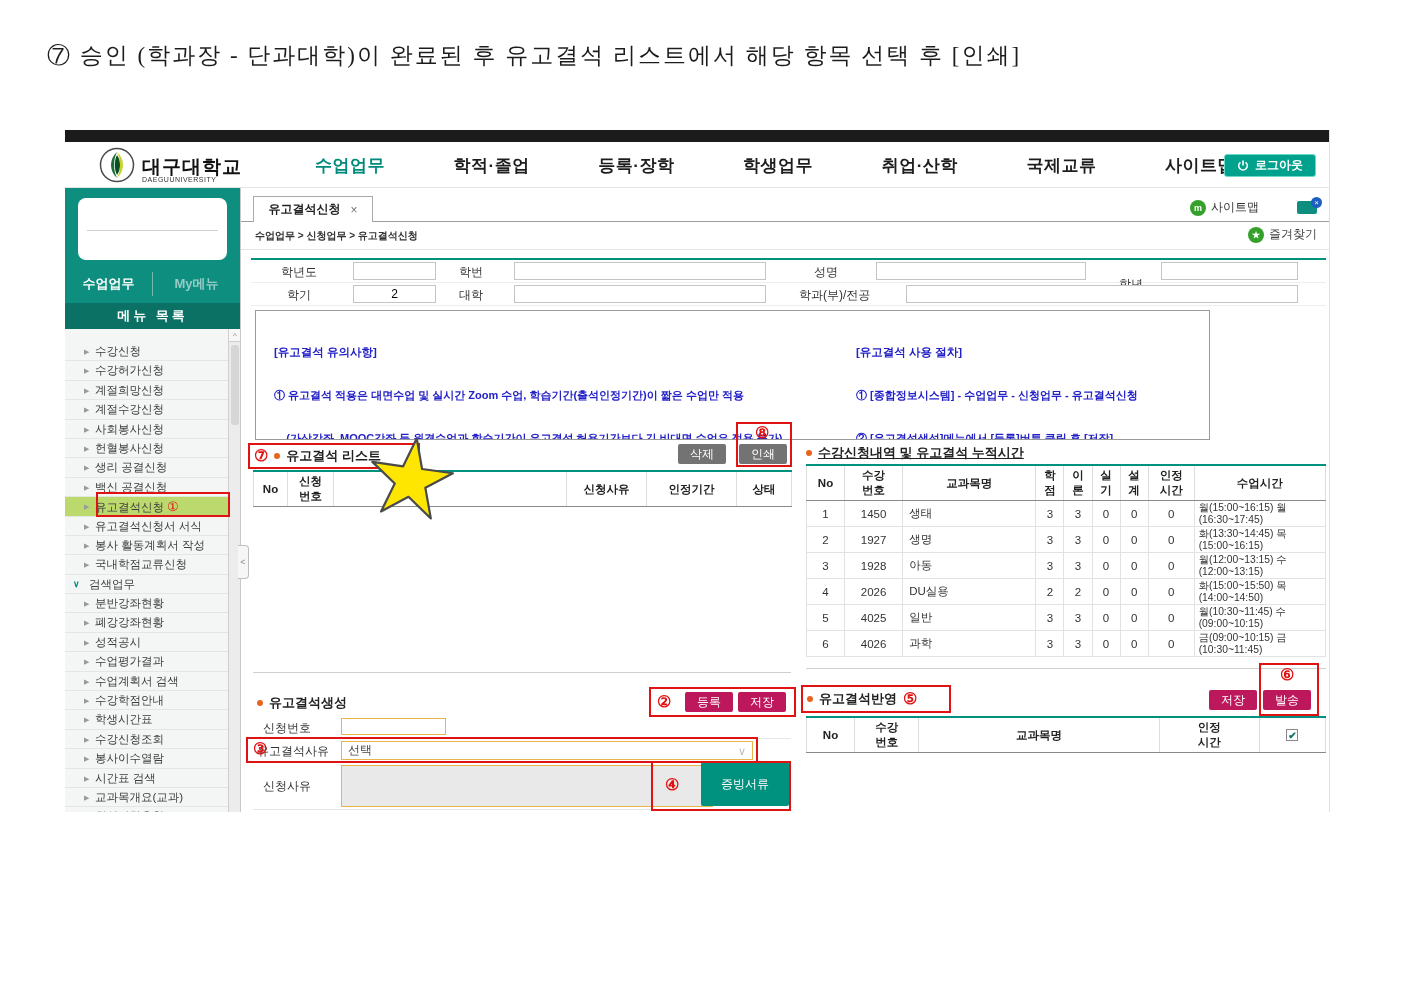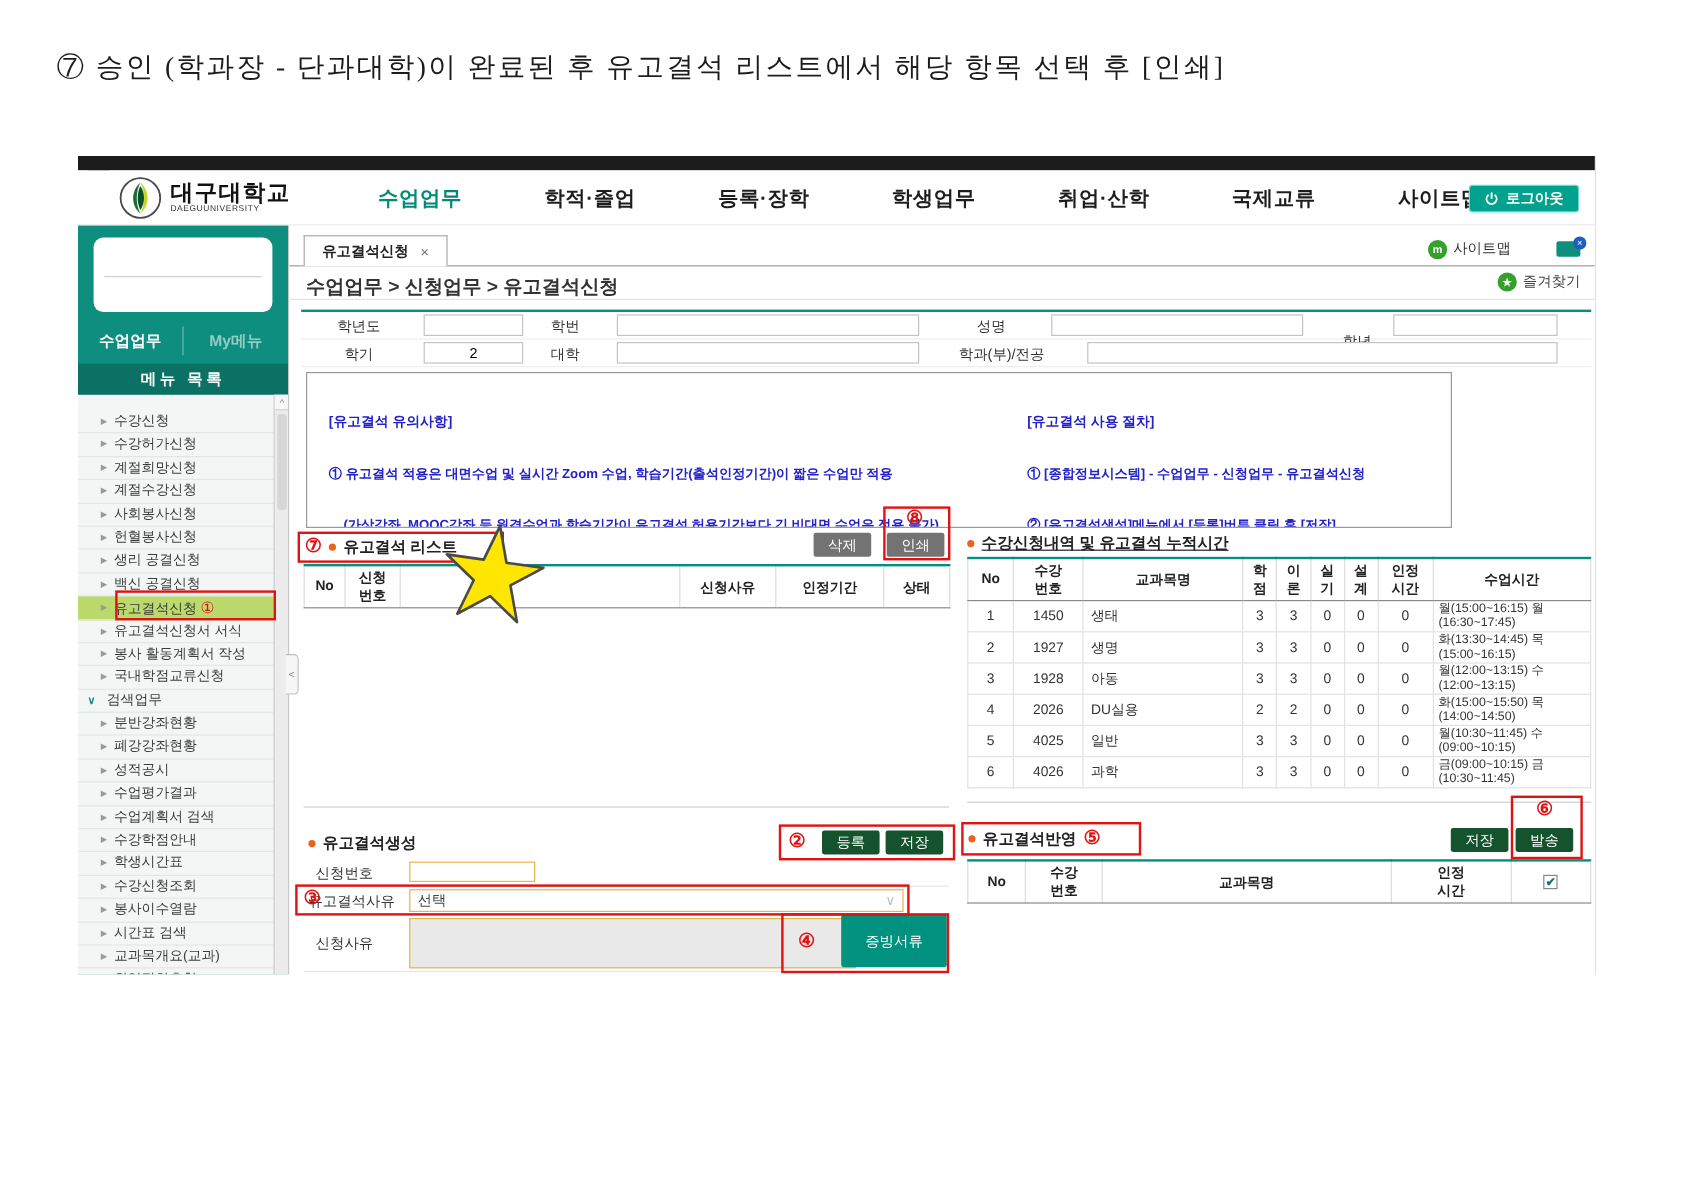--- a/index.html
+++ b/index.html
@@ -6,21 +6,21 @@
   html,body { width:1403px; height:992px; background:#fff; font-family:"Liberation Sans",sans-serif; position:relative; overflow:hidden; }
 
   .caption { position:absolute; left:47px; top:40px; font-family:"Liberation Serif",serif; font-size:23px; color:#1c1c1c; letter-spacing:2px; white-space:nowrap; }
 
   .window { position:absolute; left:65px; top:130px; width:1265px; height:682px; overflow:hidden; background:#fff; border-right:1px solid #e0e0e0; }
 
   .chrome-bar { position:absolute; left:0; top:0; width:1265px; height:12px; background:#1b1b1b; }
   .chrome-notch { position:absolute; left:8px; top:12px; width:18px; height:6px; background:#1b1b1b; border-radius:0 0 4px 4px; }
 
   .app-header { position:absolute; left:0; top:12px; width:1265px; height:46px; background:#fff; border-bottom:1px solid #e5e5e5; }
-  .logo { position:absolute; left:34px; top:5px; display:flex; align-items:center; gap:7px; }
+  .logo { position:absolute; left:34px; top:5px; display:flex; align-items:flex-end; gap:7px; }
   .logo-name { font-size:19px; font-weight:bold; color:#111; letter-spacing:1px; line-height:19px; }
   .logo-sub { font-size:7px; color:#333; letter-spacing:.5px; }
   .main-nav { position:absolute; left:250px; top:0; width:920px; height:46px; display:flex; align-items:center; justify-content:space-between; }
   .nav-item { font-size:17px; font-weight:bold; color:#1d1d1d; letter-spacing:.5px; cursor:pointer; }
   .nav-item.active { color:#008a7b; }
   .logout-btn { position:absolute; right:14px; top:12px; height:23px; padding:0 12px; background:#00a28e; border:1px solid #6adbc9; border-radius:3px; color:#fff; font-size:12px; font-weight:bold; display:flex; align-items:center; gap:6px; cursor:pointer; }
 
   .app-body { position:absolute; left:0; top:58px; width:1265px; height:624px; }
 
   
@@ -50,41 +50,41 @@
   .tabbar { position:absolute; left:0; top:8px; width:1090px; height:26px; border-bottom:1px solid #9e9e9e; }
   .tab { position:absolute; left:12px; top:0; width:120px; height:26px; background:#fff; border:1px solid #aaa; border-bottom:none; font-size:12px; font-weight:bold; color:#222; display:flex; align-items:center; justify-content:center; gap:10px; cursor:pointer; }
   .tab .x { color:#777; font-weight:normal; font-size:12px; cursor:pointer; }
   .tab-icons { position:absolute; right:14px; top:3px; display:flex; align-items:center; gap:38px; }
   .sitemap-link { display:flex; align-items:center; gap:5px; font-size:12px; color:#333; cursor:pointer; }
   .green-dot { width:16px; height:16px; border-radius:50%; background:#35a02c; color:#fff; font-size:9px; font-weight:bold; text-align:center; line-height:16px; }
   .closeall-icon { position:relative; width:20px; height:13px; background:#0e8e7f; border-radius:2px; cursor:pointer; }
   .closeall-icon:after { content:"×"; position:absolute; right:-5px; top:-4px; width:11px; height:11px; background:#1d5fbf; border-radius:50%; color:#fff; font-size:8px; line-height:11px; text-align:center; }
 
   .breadcrumb-row { position:absolute; left:0; top:34px; width:1090px; height:28px; border-bottom:1px solid #e4e4e4; }
-  .breadcrumb { position:absolute; left:14px; top:7px; font-size:16px; font-weight:bold; color:#333; }
+  .breadcrumb { position:absolute; left:14px; top:7px; font-size:10px; font-weight:bold; color:#333; }
   .favorite { position:absolute; right:14px; top:4px; display:flex; align-items:center; gap:5px; font-size:12px; color:#444; cursor:pointer; }
 
   
   .student-form { position:absolute; left:10px; top:70px; width:1075px; border-top:2px solid #00917f; font-size:12px; }
   .sf-row { position:relative; height:23px; border-bottom:1px solid #eee; }
   .sf-label { position:absolute; top:4px; color:#333; text-align:center; }
   .sf-input { position:absolute; top:2px; height:18px; border:1px solid #c4c4c4; background:#fff; font-size:12px; text-align:center; font-family:inherit; }
 
   
   .notice-box { position:absolute; left:14px; top:122px; width:955px; height:130px; border:1px solid #9a9a9a; overflow:hidden; }
   .notice-col { position:absolute; top:5px; font-size:11px; font-weight:bold; color:#2321c8; line-height:14.4px; white-space:pre; }
   .notice-col .n-title { font-size:11.5px; }
   .notice-left { left:18px; }
   .notice-right { left:600px; }
 
   
   .sec-title { display:flex; align-items:center; gap:6px; font-size:13px; font-weight:bold; color:#222; white-space:nowrap; }
   .bullet { width:5px; height:5px; border-radius:50%; background:#fbb; border:3px solid #e8641e; flex:0 0 auto; }
   .btn { display:inline-block; text-align:center; font-size:12px; color:#fff; border-radius:2px; cursor:pointer; line-height:20px; height:20px; width:48px; }
-  .btn.teal { background:#14532d; }
+  .btn.teal { background:#be185d; }
   .btn.gray { background:#737373; }
   .redbox { position:absolute; border:2px solid #e01212; pointer-events:none; z-index:6; }
   .badge { color:#e01212; font-size:16px; font-weight:bold; line-height:16px; }
 
   table { border-collapse:collapse; table-layout:fixed; }
   th { font-size:11.5px; font-weight:bold; color:#222; white-space:pre-line; border:1px solid #ddd; border-top:none; border-bottom:1px solid #8a8a8a; padding:2px 1px; }
   td { font-size:11.5px; color:#333; border:1px solid #e2e2e2; text-align:center; padding:1px 2px; }
   .t-left { text-align:left; padding-left:6px; }
   .t-time { font-size:10.3px; line-height:11.5px; text-align:left; padding-left:4px; }
 

